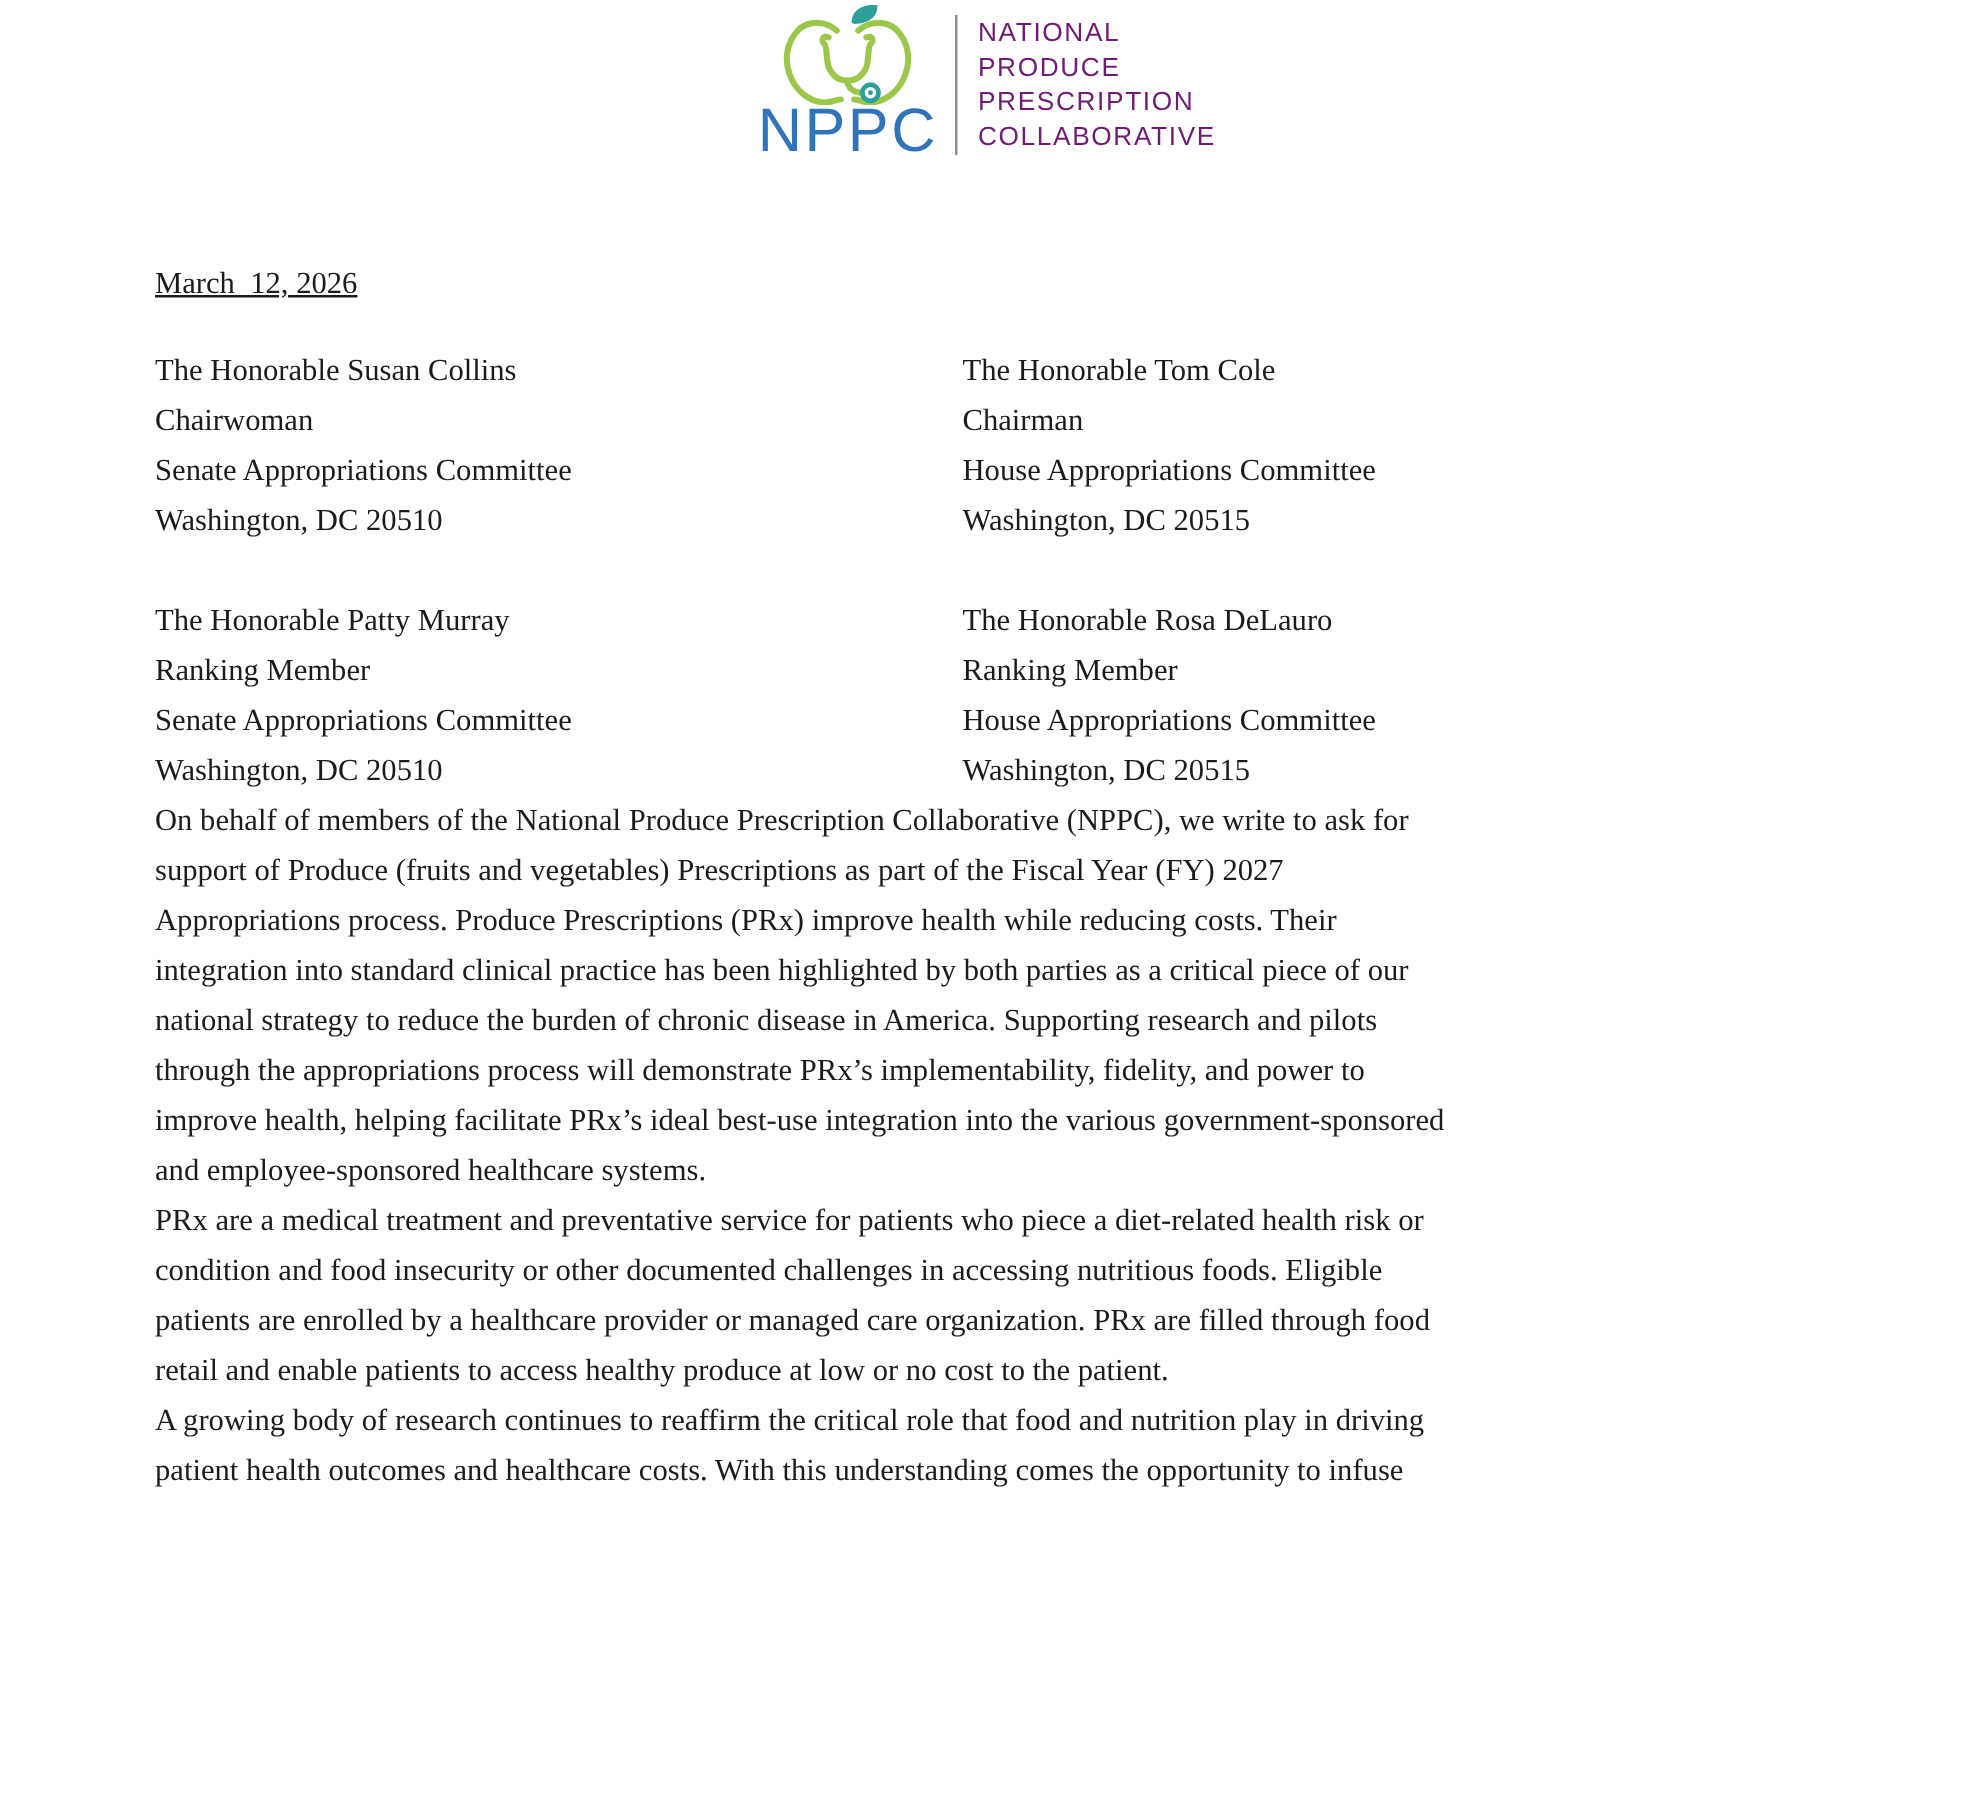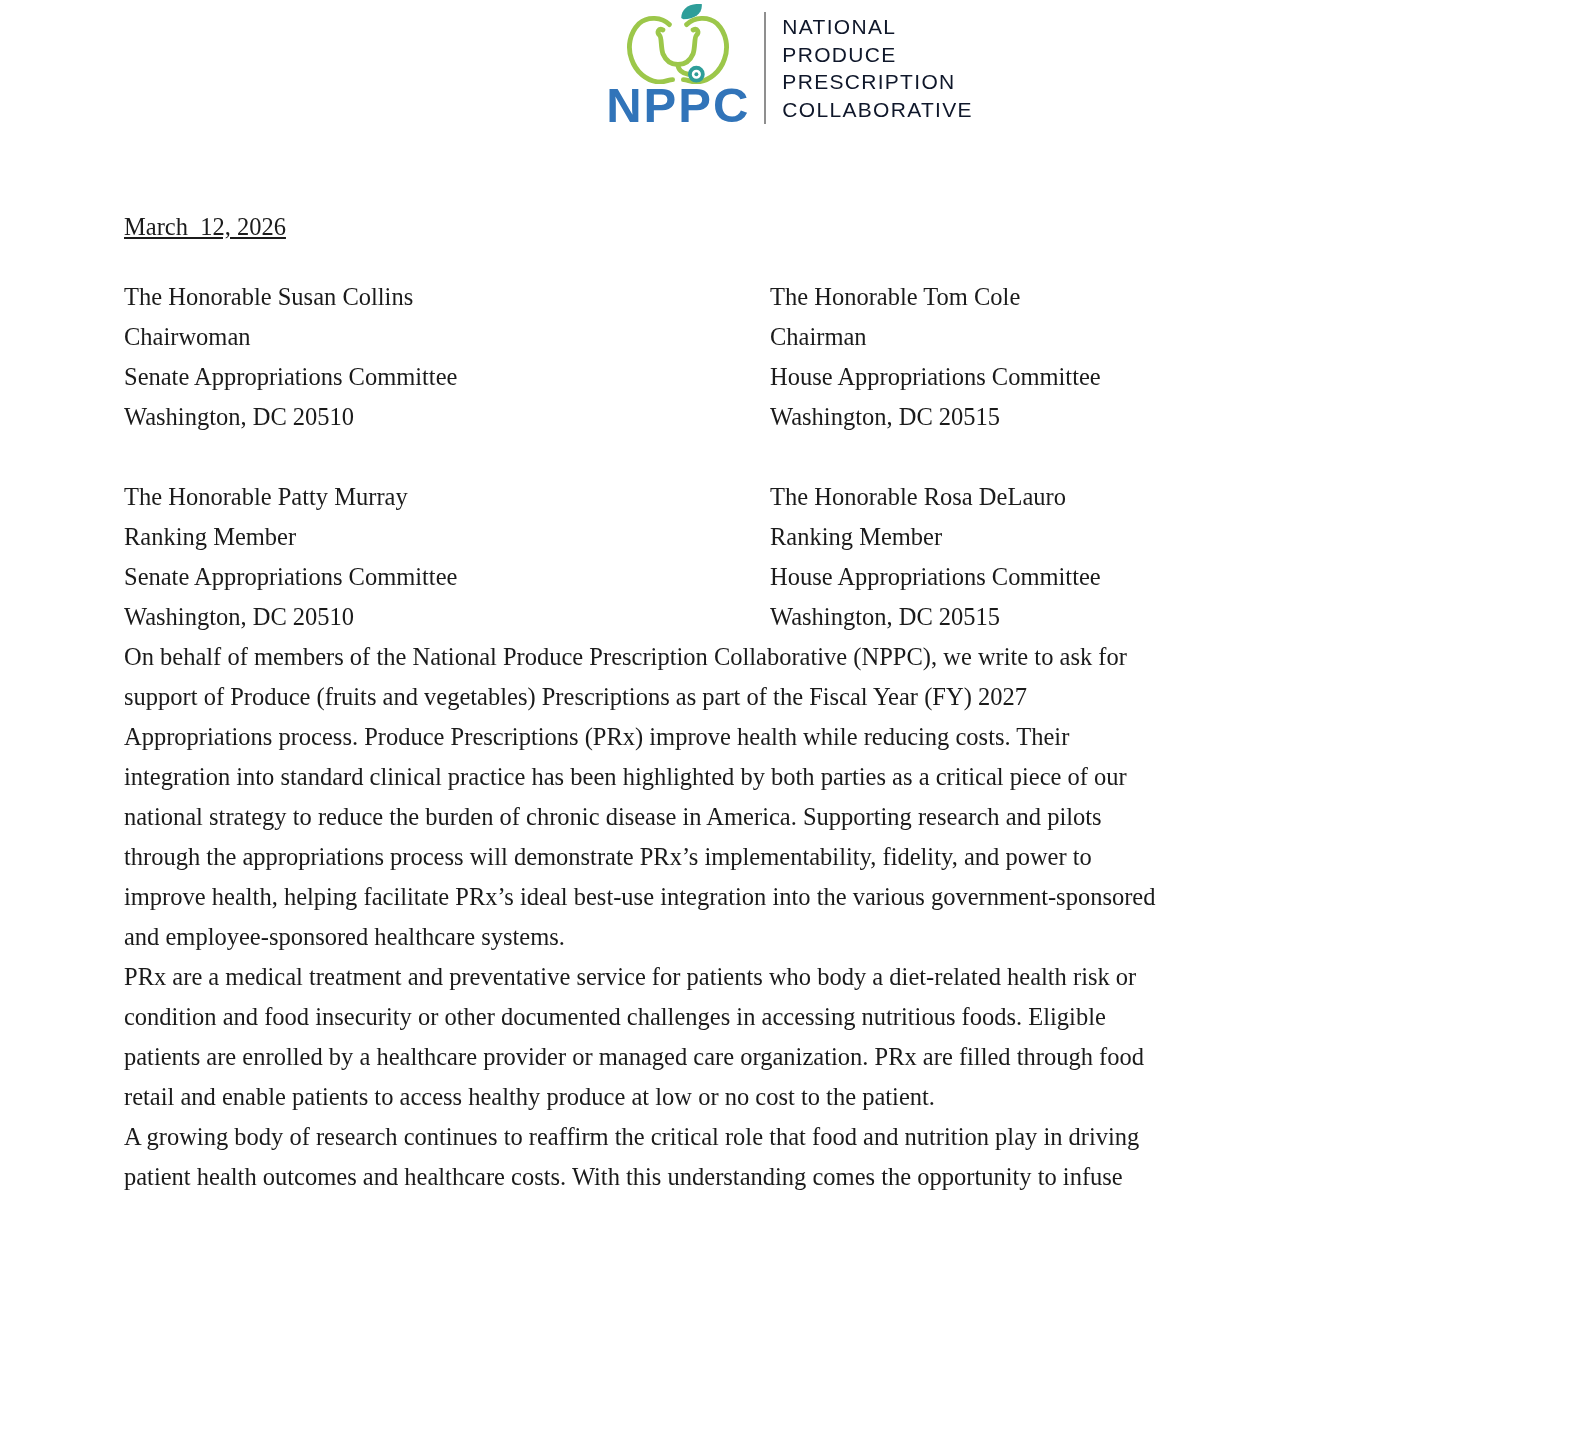--- a/index.html
+++ b/index.html
@@ -13,31 +13,31 @@
     display:flex;justify-content:center;align-items:stretch;
     padding-top:4px;height:128px;
   }
   .logo-left{
     display:flex;flex-direction:column;align-items:center;
     margin-right:14px;
   }
   .logo-left svg{display:block;}
   .logo-acronym{
     font-family:"Liberation Sans","DejaVu Sans",sans-serif;
-    font-weight:700;font-size:49px;line-height:46px;
+    font-weight:400;font-size:49px;line-height:46px;
     color:#3174b9;letter-spacing:2px;margin-top:-2px;
   }
   .logo-divider{
     width:2px;background:#8f8f8f;align-self:center;height:112px;
     margin-right:16px;
   }
   .logo-name{
     font-family:"Liberation Sans","DejaVu Sans",sans-serif;
     font-size:21px;line-height:27.5px;letter-spacing:1.3px;
-    font-weight:500;color:#0f172a;
+    font-weight:500;color:#701a75;
     display:flex;flex-direction:column;justify-content:center;
   }
   
   .letter{
     margin:0 175px 0 124px;width:1280px;
     font-size:24.5px;line-height:40px;
   }
   .date-line{margin-top:75px;white-space:pre;text-decoration:underline;}
   .recipients{
     display:grid;grid-template-columns:646px auto;
@@ -115,21 +115,21 @@
     <div>support of Produce (fruits and vegetables) Prescriptions as part of the Fiscal Year (FY) 2027</div>
     <div>Appropriations process. Produce Prescriptions (PRx) improve health while reducing costs. Their</div>
     <div>integration into standard clinical practice has been highlighted by both parties as a critical piece of our</div>
     <div>national strategy to reduce the burden of chronic disease in America. Supporting research and pilots</div>
     <div>through the appropriations process will demonstrate PRx’s implementability, fidelity, and power to</div>
     <div>improve health, helping facilitate PRx’s ideal best-use integration into the various government-sponsored</div>
     <div>and employee-sponsored healthcare systems.</div>
   </div>
 
   <div class="paragraph">
-    <div>PRx are a medical treatment and preventative service for patients who body a diet-related health risk or</div>
+    <div>PRx are a medical treatment and preventative service for patients who piece a diet-related health risk or</div>
     <div>condition and food insecurity or other documented challenges in accessing nutritious foods. Eligible</div>
     <div>patients are enrolled by a healthcare provider or managed care organization. PRx are filled through food</div>
     <div>retail and enable patients to access healthy produce at low or no cost to the patient.</div>
   </div>
 
   <div class="paragraph">
     <div>A growing body of research continues to reaffirm the critical role that food and nutrition play in driving</div>
     <div>patient health outcomes and healthcare costs. With this understanding comes the opportunity to infuse</div>
   </div>
 

